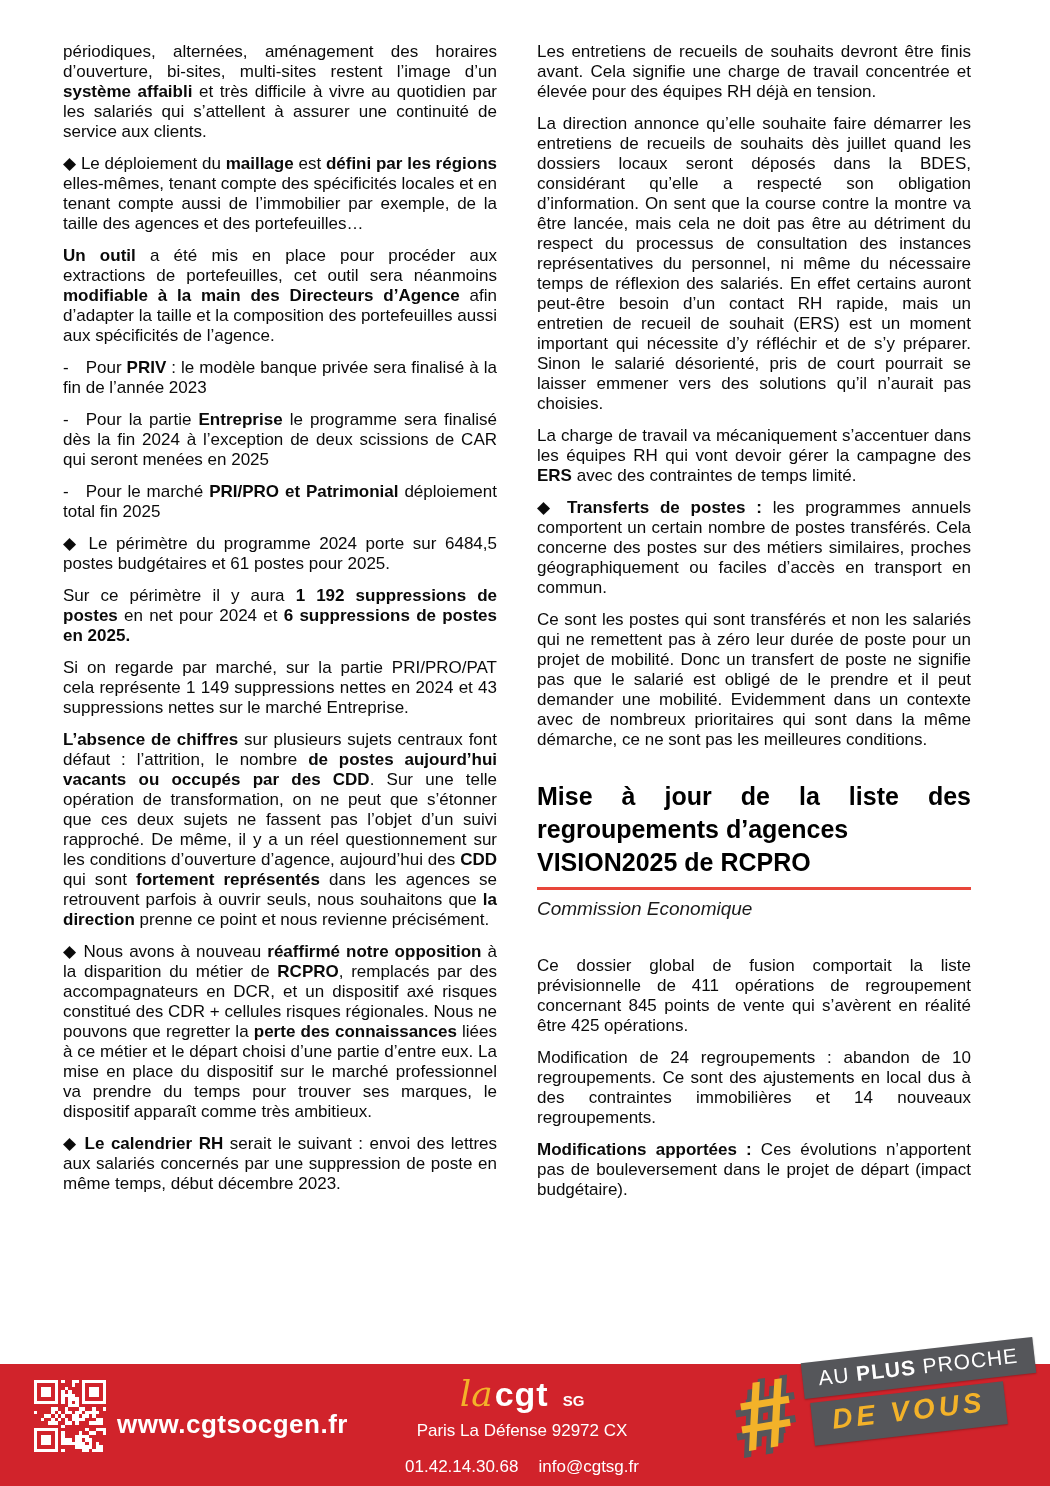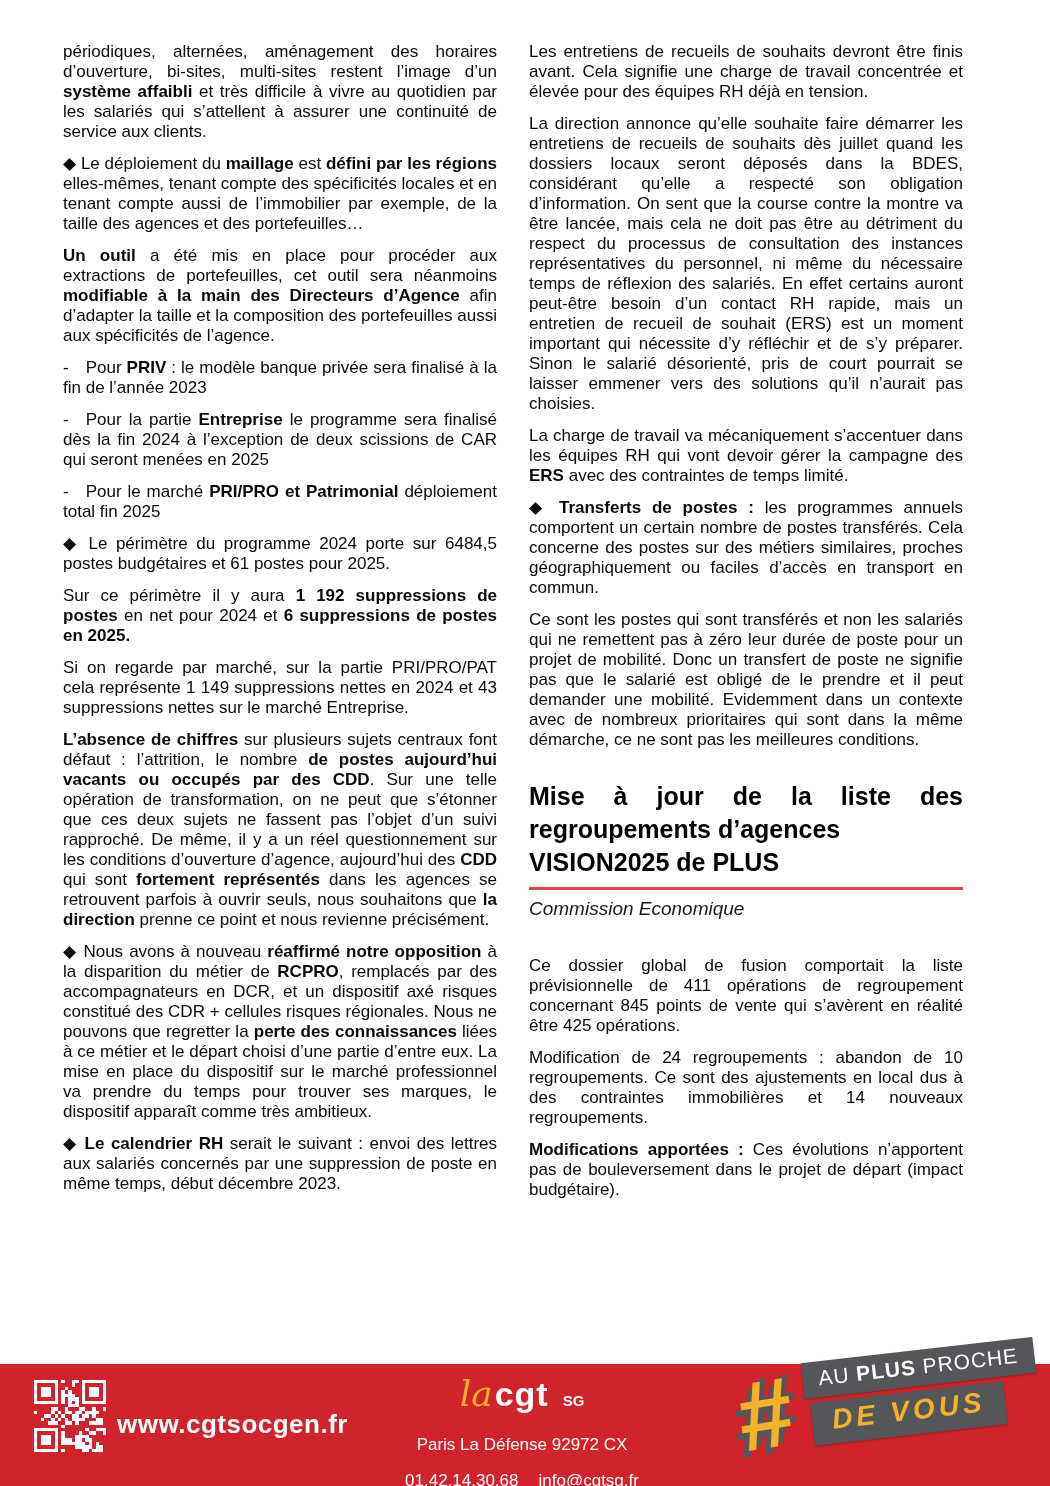--- a/index.html
+++ b/index.html
@@ -1,36 +1,36 @@
 <!DOCTYPE html>
 <html style="--bar-red: #d1232b; --banner-gray: #55565a; --yellow: #f3b229; --rule-red: #e8463a;"><head>
 <meta charset="utf-8">
 <style>
   html,body{margin:0;padding:0;background:#ffffff;}
   .page{position:relative;width:1050px;height:1486px;background:#ffffff;overflow:hidden;
         font-family:"Liberation Sans","DejaVu Sans",sans-serif;color:#0a0a0a;}
-  .columns{display:flex;gap:32px;padding:42px 59px 0 63px;}
+  .columns{display:flex;gap:40px;padding:42px 59px 0 63px;}
   .col{width:434px;flex:0 0 434px;}
   .para{font-size:17px;line-height:20px;text-align:justify;margin:0 0 12px;}
   .para b{font-weight:bold;}
   .section-title{font-size:25px;line-height:33px;font-weight:bold;margin:30px 0 0;
                  border-bottom:3px solid var(--rule-red);padding-bottom:8px;color:#000;}
   .section-title .jline{text-align:justify;text-align-last:justify;}
   .subtitle{font-style:italic;font-size:19px;margin:8px 0 36px;color:#1a1a1a;}
 
   .footer{position:absolute;left:0;bottom:0;width:100%;height:122px;background:var(--bar-red);}
   .qr{position:absolute;left:34px;top:16px;width:72px;height:72px;}
   .site{position:absolute;left:117px;top:45px;color:#fff;font-weight:bold;font-size:26px;letter-spacing:.5px;}
   .contact{position:absolute;left:392px;top:12px;width:260px;text-align:center;color:#fff;}
   .logo-line{line-height:36px;white-space:nowrap;}
   .logo-la{font-family:"DejaVu Serif",serif;font-style:italic;font-weight:normal;color:var(--yellow);
            font-size:36px;margin-right:2px;}
   .logo-cgt{font-weight:bold;font-size:34px;letter-spacing:1px;}
   .logo-sg{font-size:15px;font-weight:bold;margin-left:14px;}
-  .addr{font-size:17px;margin-top:16px;}
+  .addr{font-size:17px;margin-top:2px;}
   .telline{font-size:17px;margin-top:16px;display:flex;justify-content:center;gap:20px;white-space:nowrap;}
   .promo{position:absolute;left:736px;top:-30px;width:310px;height:152px;}
   .hash{position:absolute;left:2px;top:34px;font-size:98px;line-height:92px;font-weight:bold;
         color:var(--yellow);transform:rotate(-9deg);
         text-shadow:-6px 6px 0 var(--banner-gray),6px -3px 0 var(--banner-gray);}
   .banner{position:absolute;background:var(--banner-gray);color:#fff;white-space:nowrap;
           transform:rotate(-6.5deg);box-shadow:0 1px 2px rgba(0,0,0,.25);}
   .banner.top{left:66px;top:16px;padding:5px 16px 7px;font-size:21px;letter-spacing:1px;}
   .banner.top b{font-weight:bold;}
   .banner.bottom{left:76px;top:58px;padding:3px 20px 8px;color:var(--yellow);
@@ -58,21 +58,21 @@
       </div>
     <div class="col" id="col-right">
         <p class="para">Les entretiens de recueils de souhaits devront être finis avant. Cela signifie une charge de travail concentrée et élevée pour des équipes RH déjà en tension.</p>
         <p class="para">La direction annonce qu’elle souhaite faire démarrer les entretiens de recueils de souhaits dès juillet quand les dossiers locaux seront déposés dans la BDES, considérant qu’elle a respecté son obligation d’information. On sent que la course contre la montre va être lancée, mais cela ne doit pas être au détriment du respect du processus de consultation des instances représentatives du personnel, ni même du nécessaire temps de réflexion des salariés. En effet certains auront peut-être besoin d’un contact RH rapide, mais un entretien de recueil de souhait (ERS) est un moment important qui nécessite d’y réfléchir et de s’y préparer. Sinon le salarié désorienté, pris de court pourrait se laisser emmener vers des solutions qu’il n’aurait pas choisies.</p>
         <p class="para">La charge de travail va mécaniquement s’accentuer dans les équipes RH qui vont devoir gérer la campagne des <b>ERS</b> avec des contraintes de temps limité.</p>
         <p class="para">◆ <b>Transferts de postes :</b> les programmes annuels comportent un certain nombre de postes transférés. Cela concerne des postes sur des métiers similaires, proches géographiquement ou faciles d’accès en transport en commun.</p>
         <p class="para">Ce sont les postes qui sont transférés et non les salariés qui ne remettent pas à zéro leur durée de poste pour un projet de mobilité. Donc un transfert de poste ne signifie pas que le salarié est obligé de le prendre et il peut demander une mobilité. Evidemment dans un contexte avec de nombreux prioritaires qui sont dans la même démarche, ce ne sont pas les meilleures conditions.</p>
         <h2 class="section-title">
           <div class="jline">Mise à jour de la liste des</div>
           <div>regroupements d’agences</div>
-          <div>VISION2025 de PLUS</div>
+          <div>VISION2025 de RCPRO</div>
         </h2>
         <div class="subtitle">Commission Economique</div>
         <p class="para">Ce dossier global de fusion comportait la liste prévisionnelle de 411 opérations de regroupement concernant 845 points de vente qui s’avèrent en réalité être 425 opérations.</p>
         <p class="para">Modification de 24 regroupements : abandon de 10 regroupements. Ce sont des ajustements en local dus à des contraintes immobilières et 14 nouveaux regroupements.</p>
         <p class="para"><b>Modifications apportées :</b> Ces évolutions n’apportent pas de bouleversement dans le projet de départ (impact budgétaire).</p>
       </div>
   </div>
 
   <div class="footer">
     <svg class="qr" id="qr" viewBox="0 0 21 21" shape-rendering="crispEdges">

